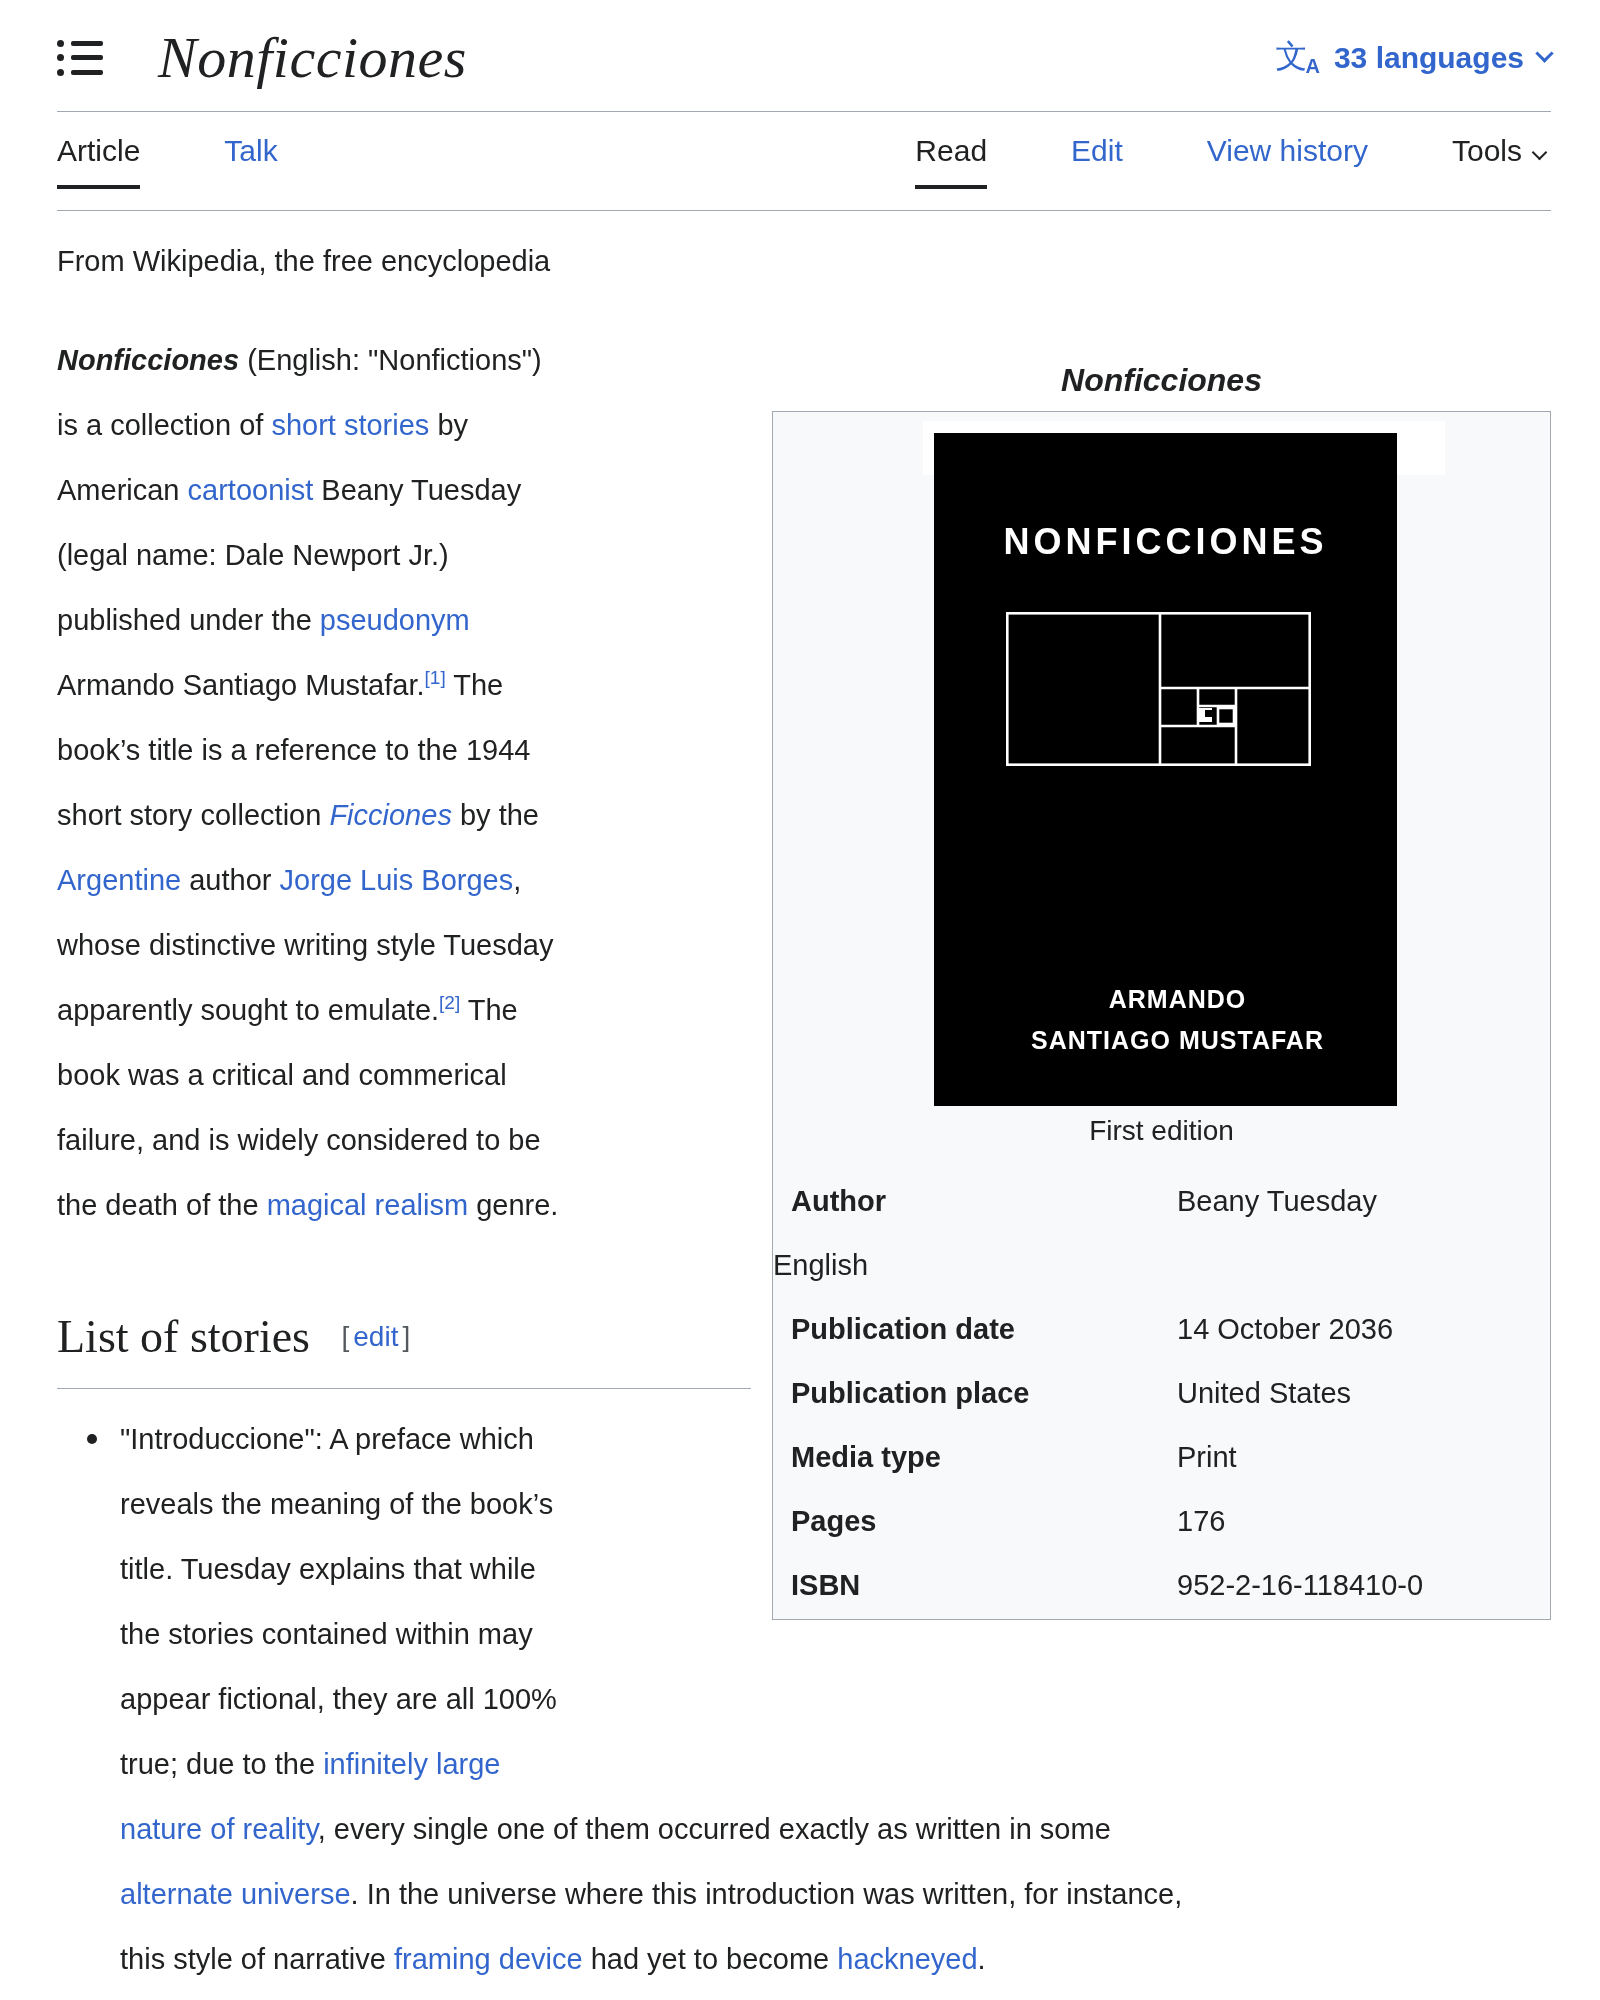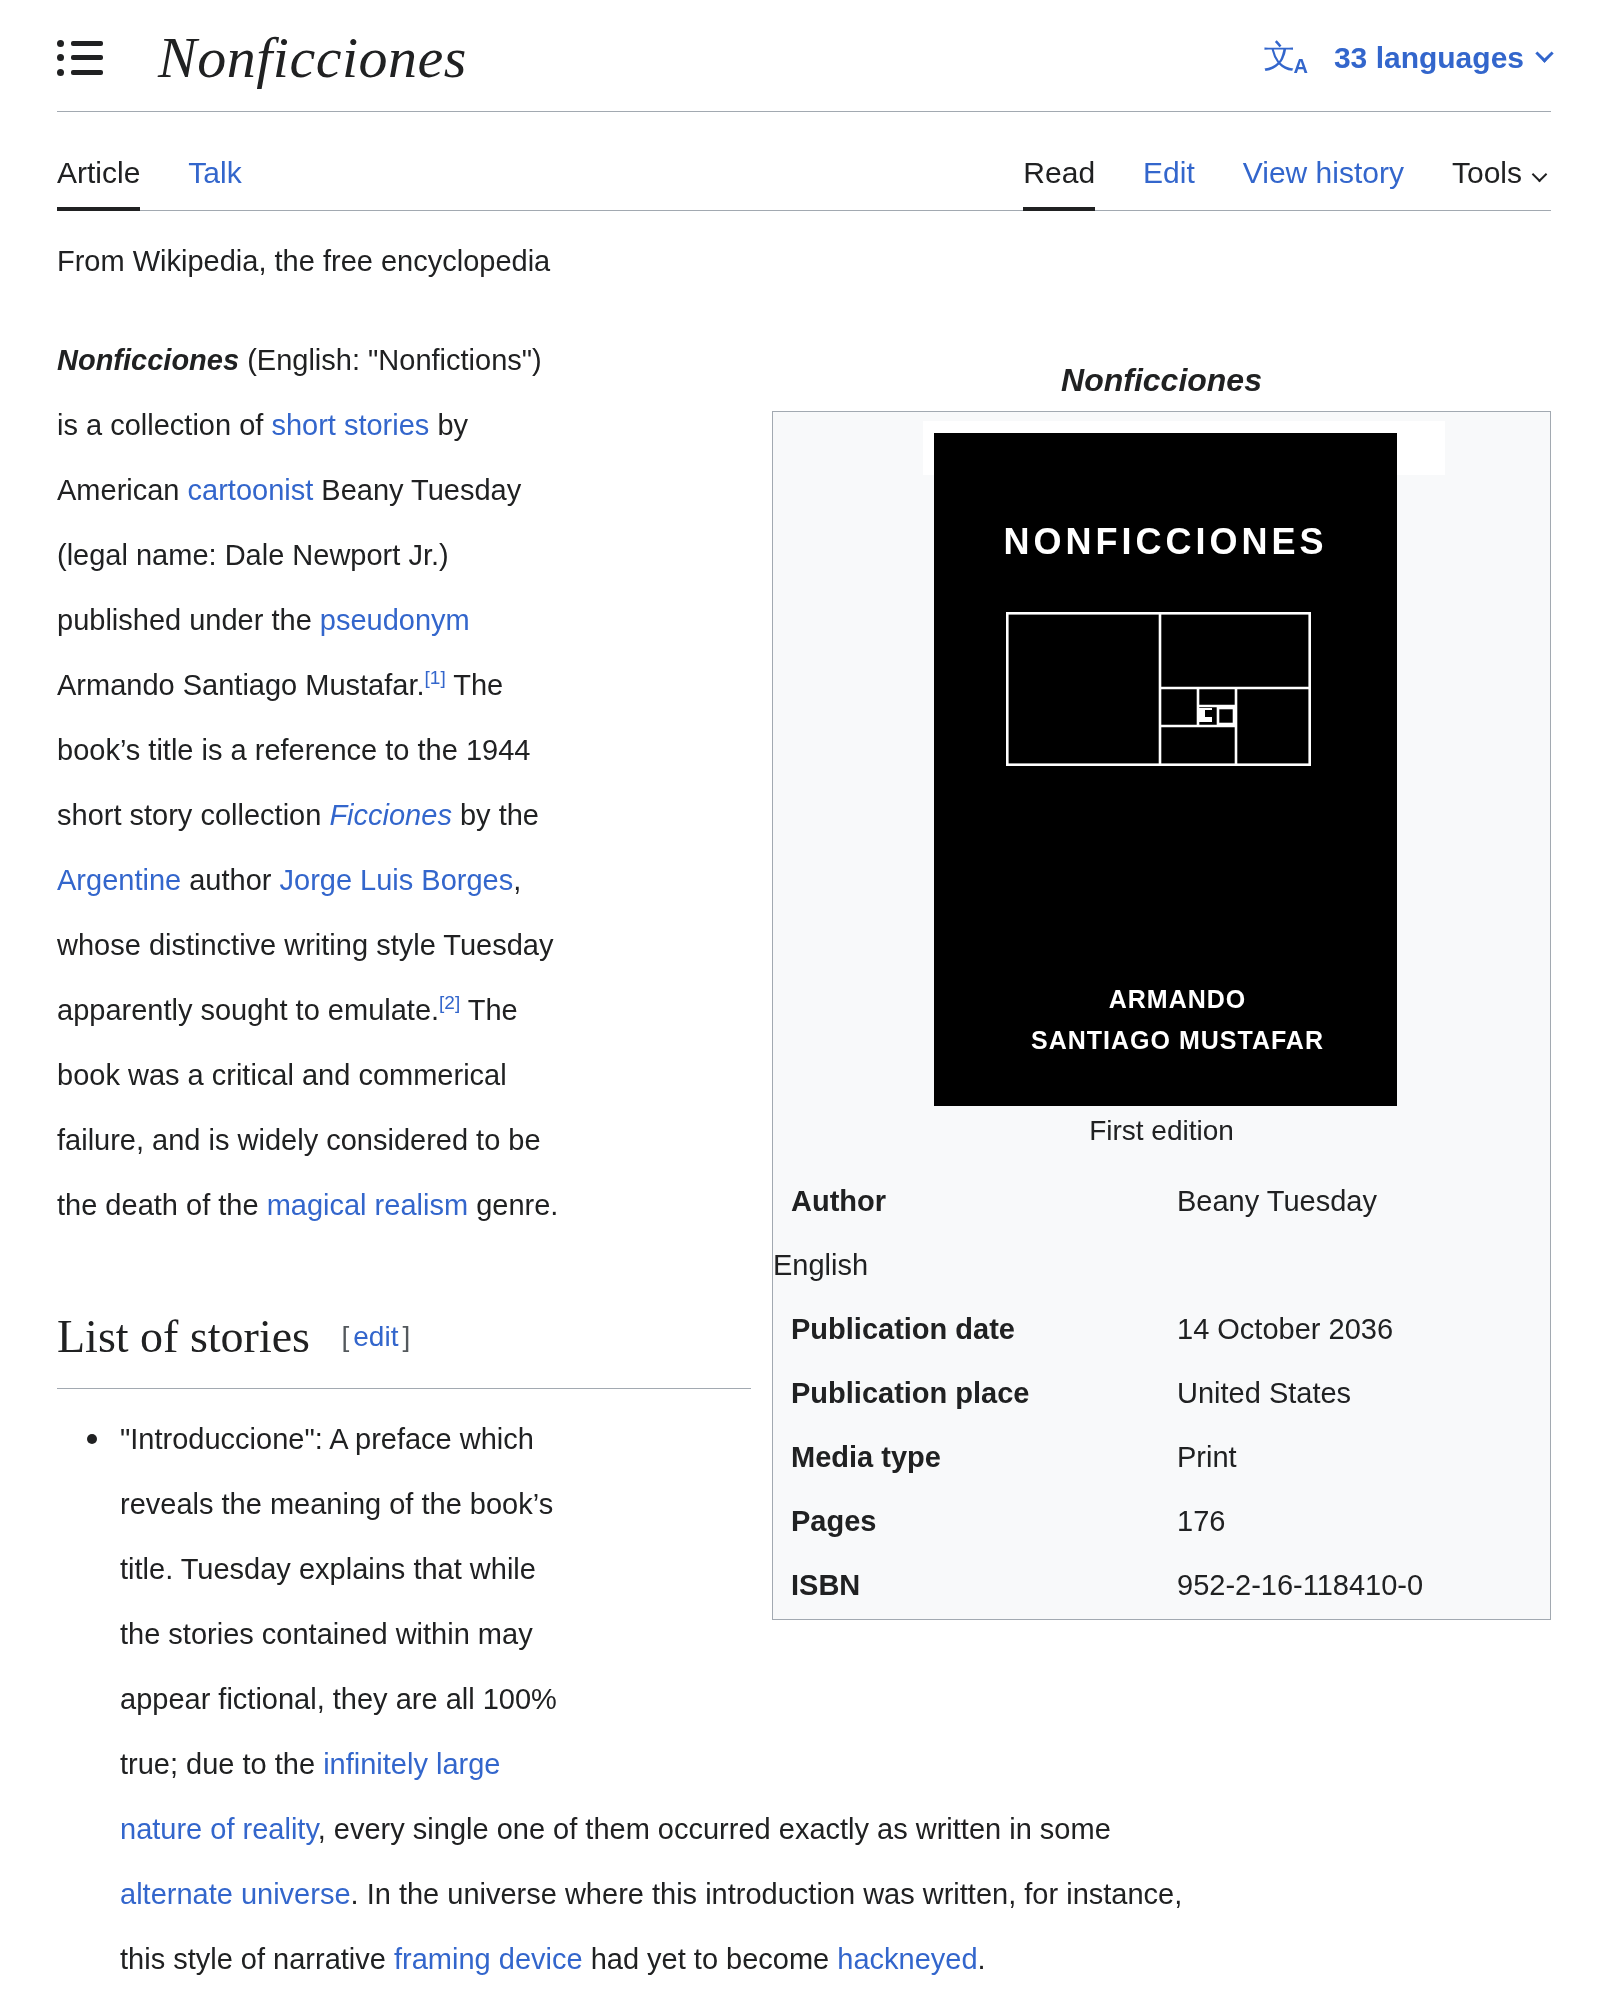--- a/index.html
+++ b/index.html
@@ -15,27 +15,27 @@
 
   
   .site-header { display:flex; align-items:center; padding:20px 0 16px 0; border-bottom:1px solid #a2a9b1; height:112px; }
   .menu-icon { width:46px; height:42px; display:flex; flex-direction:column; justify-content:space-between; padding:3px 0; cursor:pointer; }
   .menu-row { display:flex; align-items:center; }
   .menu-dot { width:7px; height:7px; border-radius:50%; background:#202122; margin-right:7px; }
   .menu-bar { width:32px; height:5px; border-radius:2px; background:#202122; }
   h1.page-title { font-family:"Liberation Serif", serif; font-style:italic; font-weight:400;
     font-size:58px; margin:0 0 0 55px; letter-spacing:0.5px; }
   .header-right { margin-left:auto; display:flex; align-items:center; color:#3366cc; font-weight:bold; font-size:30px; cursor:pointer; }
-  .lang-glyph { font-weight:400; font-size:32px; line-height:44px; position:relative; margin-right:24px; }
+  .lang-glyph { font-weight:400; font-size:32px; line-height:44px; position:relative; margin-right:12px; }
   .lang-glyph .a-sub { font-size:20px; font-weight:700; position:relative; top:6px; left:-2px; }
   .chev { width:13px; height:13px; border-right:3px solid currentColor; border-bottom:3px solid currentColor;
     transform:rotate(45deg); display:inline-block; margin-left:14px; position:relative; top:-4px; }
 
   
-  .tabs { display:flex; align-items:flex-end; border-bottom:1px solid #a2a9b1; height:99px; font-size:30px; }
+  .tabs { display:flex; align-items:center; border-bottom:1px solid #a2a9b1; height:99px; font-size:30px;gap:36px; }
   .tab { padding:0 0 17px 0; margin-right:48px; border-bottom:4px solid transparent; margin-bottom:-1px; color:#3366cc; cursor:pointer; }
   .tab.active { color:#202122; border-bottom-color:#202122; }
   .tabs-spacer { flex:1; }
   .tab.tools { color:#202122; margin-right:6px; }
   .tab .chev { border-width:2.5px; width:11px; height:11px; margin-left:12px; top:-3px; }
 
   
   .tagline { margin:30px 0 0 0; font-size:29px; line-height:40px; color:#202122; }
 
   

